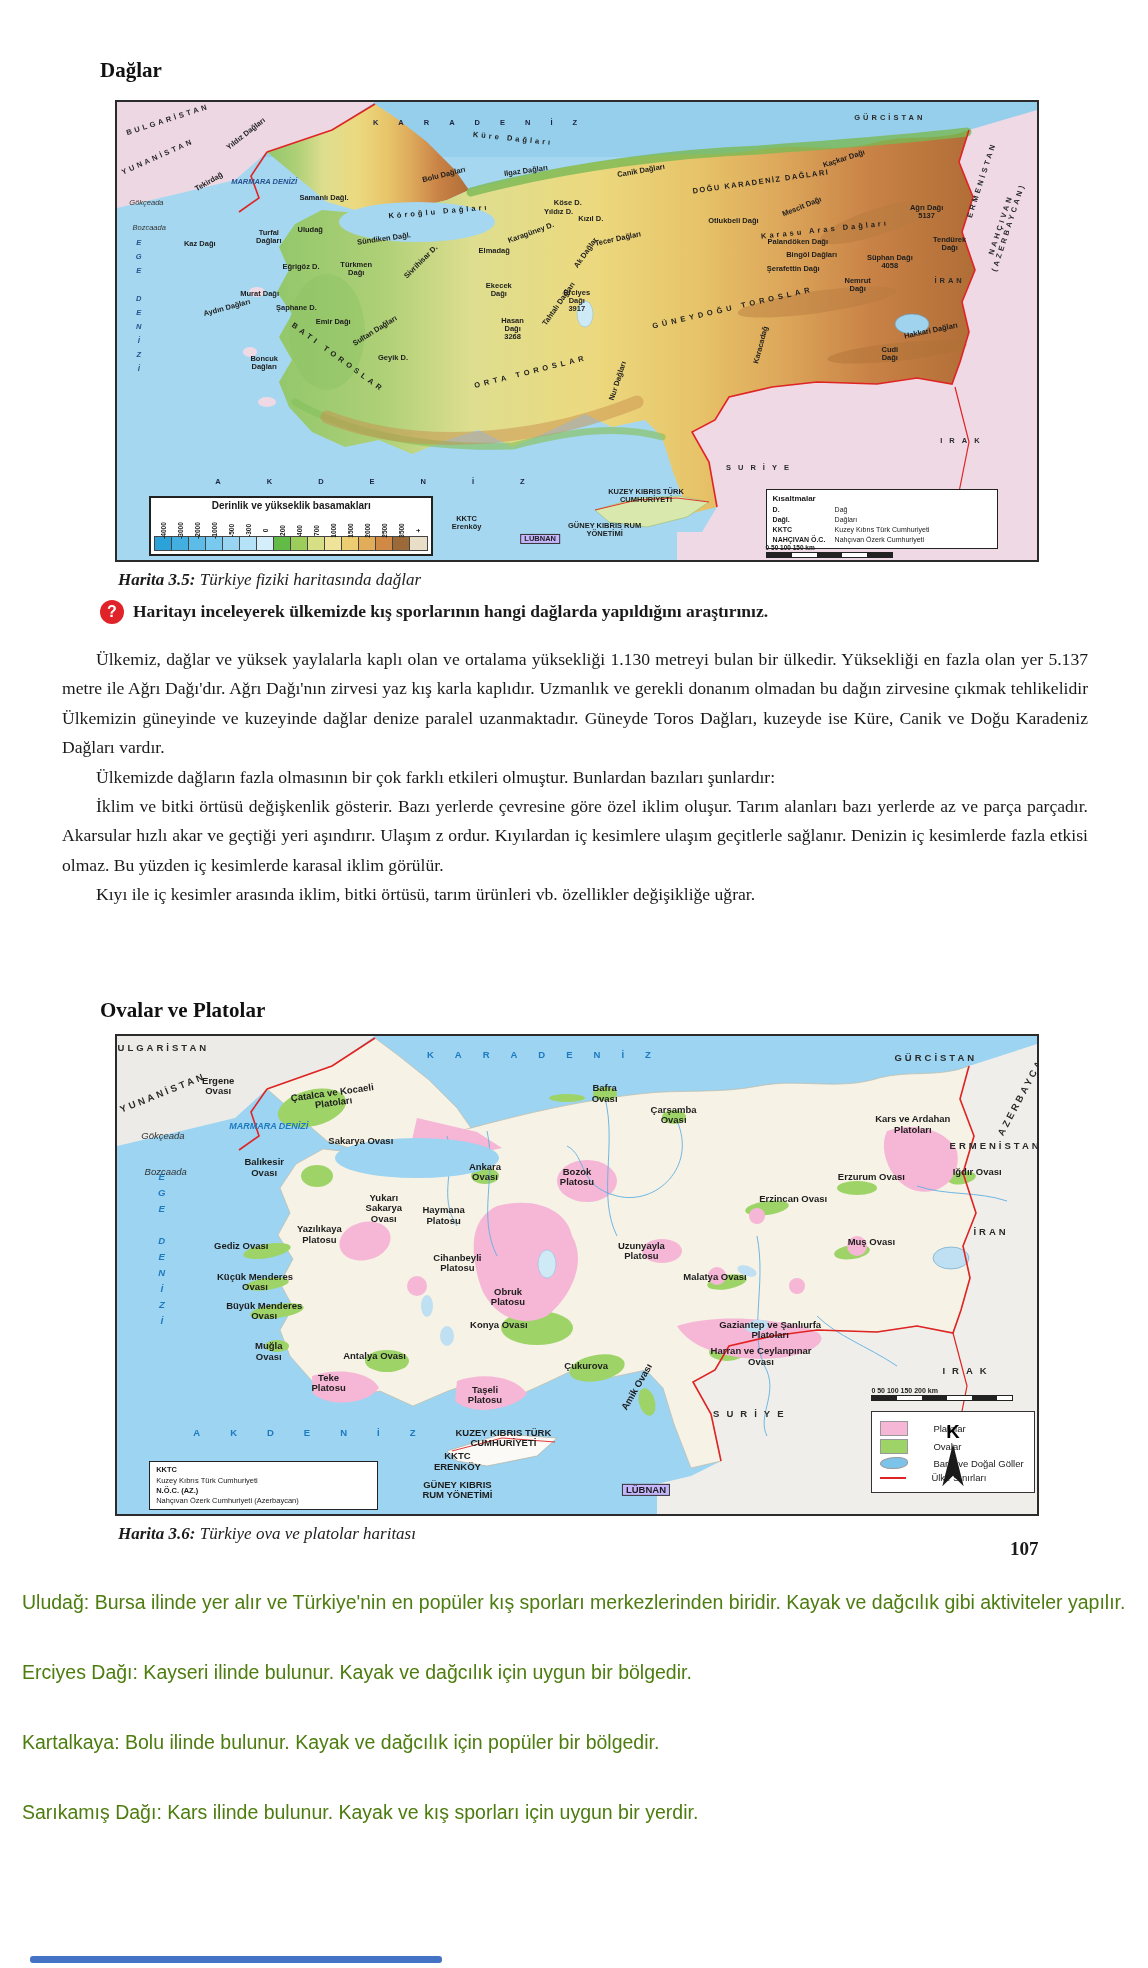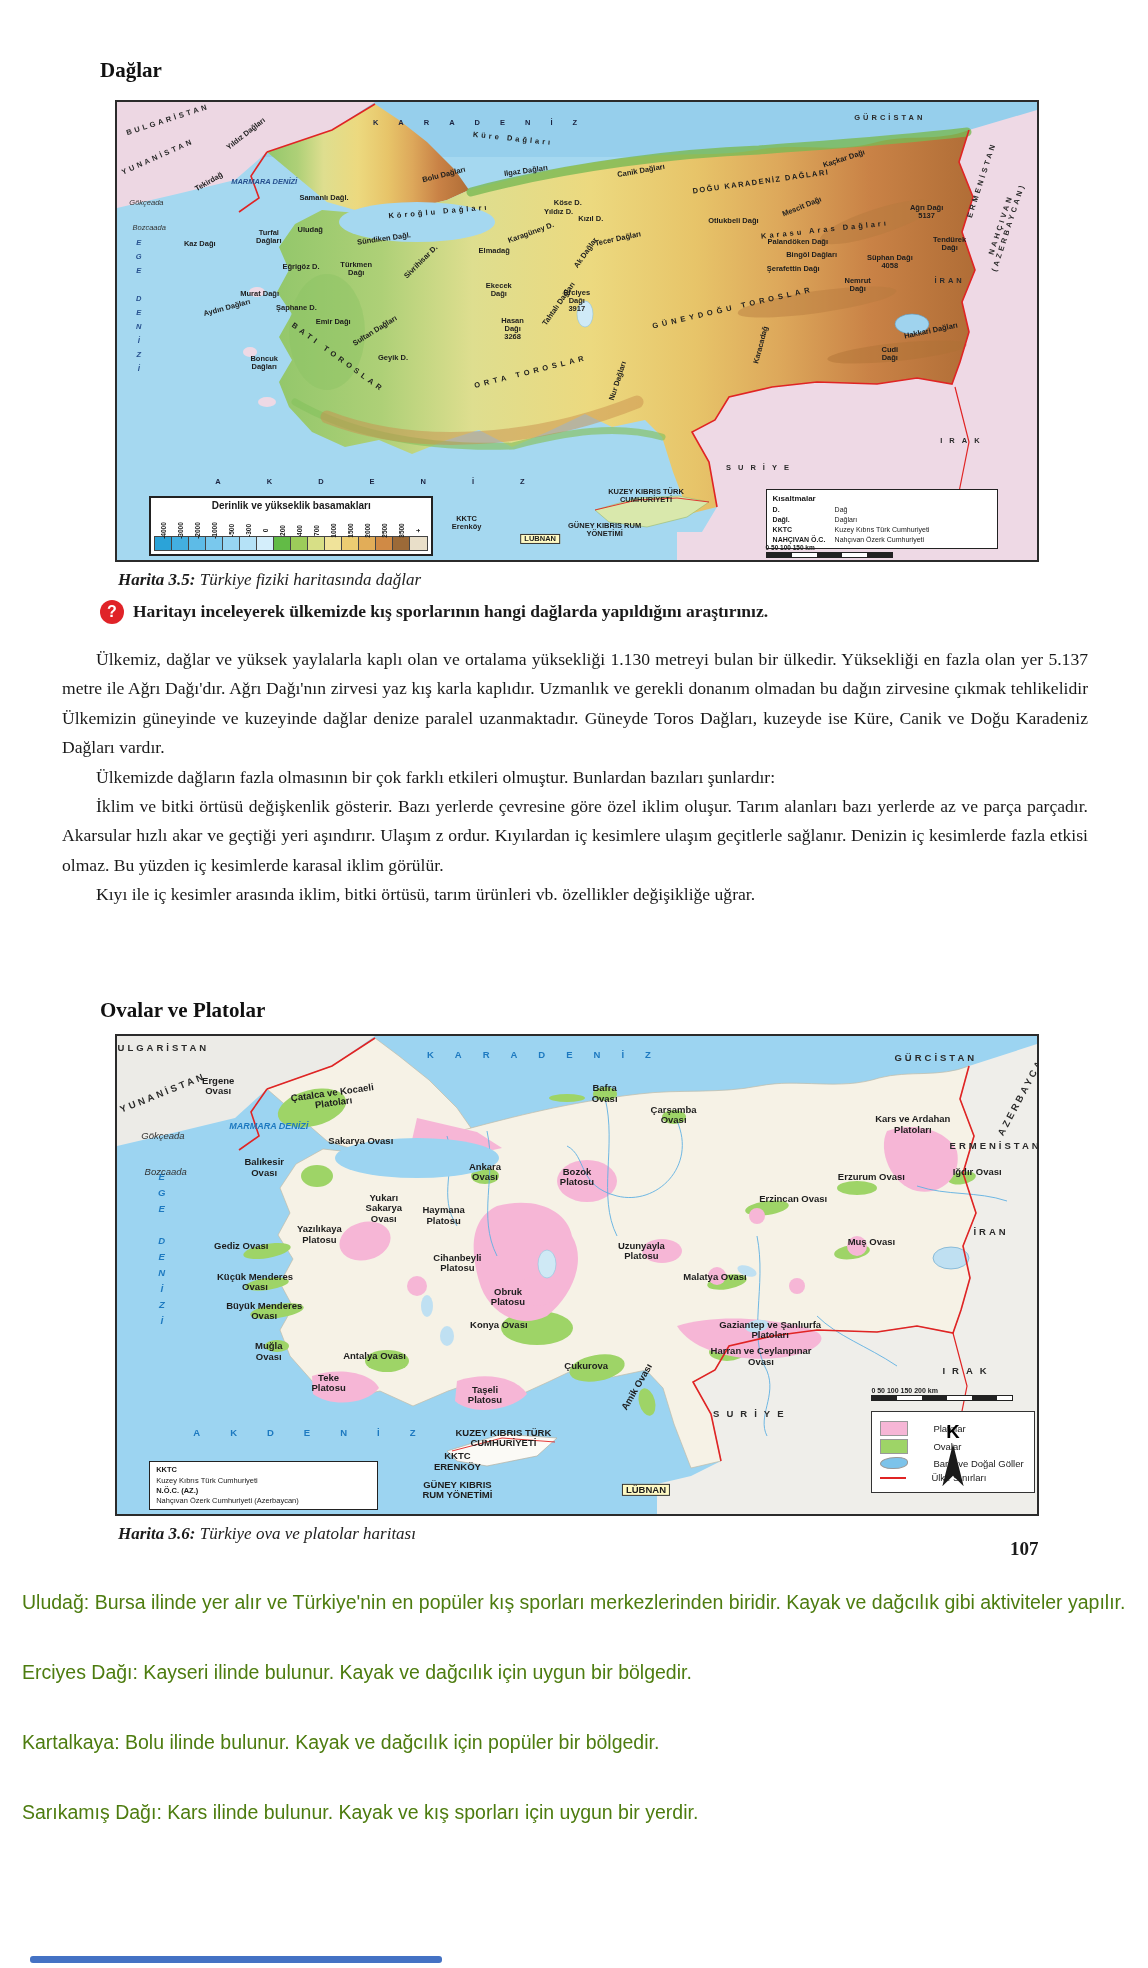--- a/index.html
+++ b/index.html
@@ -20,21 +20,21 @@
   .m2 .seait{font-size:9px;color:#1d79c0;}
   .vert{writing-mode:vertical-lr;text-orientation:upright;letter-spacing:5px;font-size:9.5px;font-style:italic;color:#27518f;}
   .v2{color:#1d79c0;}
   .ctry{font-size:11px;letter-spacing:3px;color:#2a2a2a;}
   .s9{font-size:9.5px;} .s8{font-size:8.5px;} .s7{font-size:7.5px;} .s6{font-size:6.5px;} .s5{font-size:5.5px;}
   .sp1{letter-spacing:3px;} .sp2{letter-spacing:7px;}
   .tor{font-size:9px;letter-spacing:4px;}
   .big{font-size:8px;letter-spacing:1.5px;}
   .isl{font-style:italic;font-weight:normal;font-size:7.5px;color:#333;}
   .cy{font-size:7px;} .cy2{font-size:6.5px;}
-  .box{background:#fef9c3;border:1px solid #333;padding:0 3px;font-size:7px;}
+  .box{background:#c4b5fd;border:1px solid #333;padding:0 3px;font-size:7px;}
   .caption{font-size:17px;}
   .caption b{font-style:italic;}
   .caption i{color:#222;}
   .q-icon{width:24px;height:24px;border-radius:50%;background:#e02328;color:#fff;font-family:"Liberation Sans",sans-serif;font-weight:bold;font-size:16px;display:flex;align-items:center;justify-content:center;}
   .q-text{font-size:17.5px;font-weight:bold;}
   .paras{font-size:17.6px;line-height:29.4px;text-align:justify;}
   .paras p{margin:0;text-indent:34px;}
   .pagenum{font-size:19px;font-weight:bold;}
   .annos{font-family:"Liberation Sans",sans-serif;font-size:19.5px;line-height:29px;color:#4d7c0f;}
   .annos p{margin:0 0 41px 0;}

